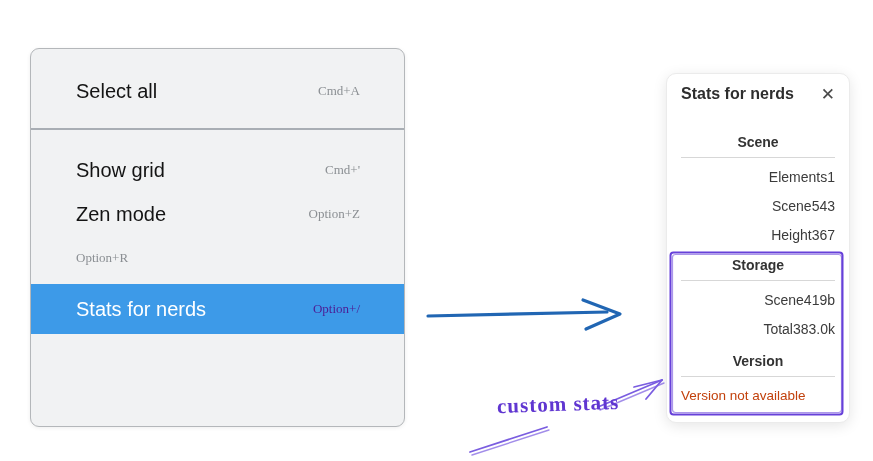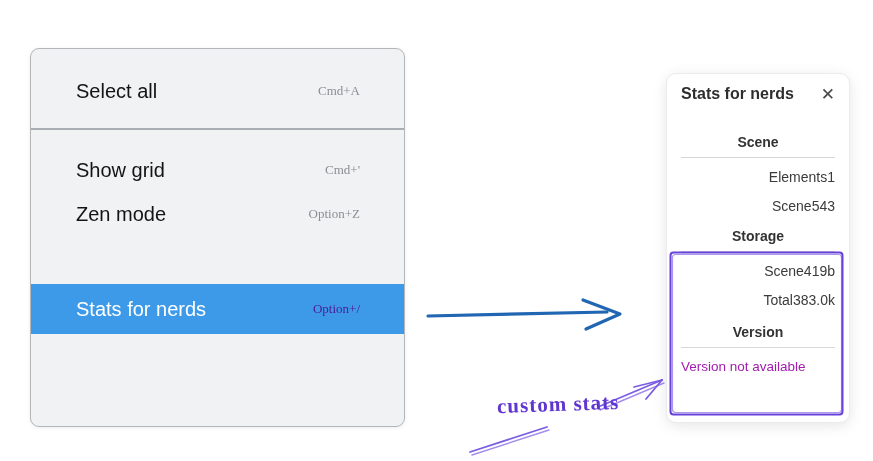--- a/index.html
+++ b/index.html
@@ -77,21 +77,21 @@
   .heading-version { margin-top: 8px; }
   .panel-hr {
     border: none; border-top: 1px solid #d7d7d7;
     margin: 5px 0 4px 0;
   }
   .stat-row {
     display: flex; align-items: center; justify-content: flex-end;
     height: 29px;
   }
   .stat-value { text-align: right; }
-  .version-note { height: 29px; line-height: 29px; font-size: 13.5px; color: #a21caf; }
+  .version-note { height: 29px; line-height: 29px; font-size: 13.5px; color: #c2410c; }
 
   
   .overlay {
     position: absolute; left: 0; top: 0;
     width: 873px; height: 461px;
     pointer-events: none;
   }
   .annotation-text {
     position: absolute; left: 497px; top: 392px;
     font-family: cursive;
@@ -114,20 +114,21 @@
   <hr class="menu-separator">
   <div class="menu-row">
     <span>Show grid</span>
     <span class="shortcut">Cmd+'</span>
   </div>
   <div class="menu-row">
     <span>Zen mode</span>
     <span class="shortcut">Option+Z</span>
   </div>
   <div class="menu-row">
+    <span class="shortcut">Option+R</span>
   </div>
   <div class="menu-row selected">
     <span>Stats for nerds</span>
     <span class="shortcut">Option+/</span>
   </div>
 </div>
 
 <div class="stats-panel">
   <div class="panel-title-row">
     <span class="panel-title">Stats for nerds</span>
@@ -136,20 +137,24 @@
 
   <div class="section-heading heading-scene">Scene</div>
   <hr class="panel-hr">
   <div class="stat-row">
     <span class="stat-label">Elements</span>
     <span class="stat-value">1</span>
   </div>
   <div class="stat-row">
     <span class="stat-label">Scene</span>
     <span class="stat-value">543</span>
+  </div>
+  <div class="stat-row">
+    <span class="stat-label">Height</span>
+    <span class="stat-value">367</span>
   </div>
 
   <div class="section-heading heading-storage">Storage</div>
   <hr class="panel-hr">
   <div class="stat-row">
     <span class="stat-label">Scene</span>
     <span class="stat-value">419b</span>
   </div>
   <div class="stat-row">
     <span class="stat-label">Total</span>

